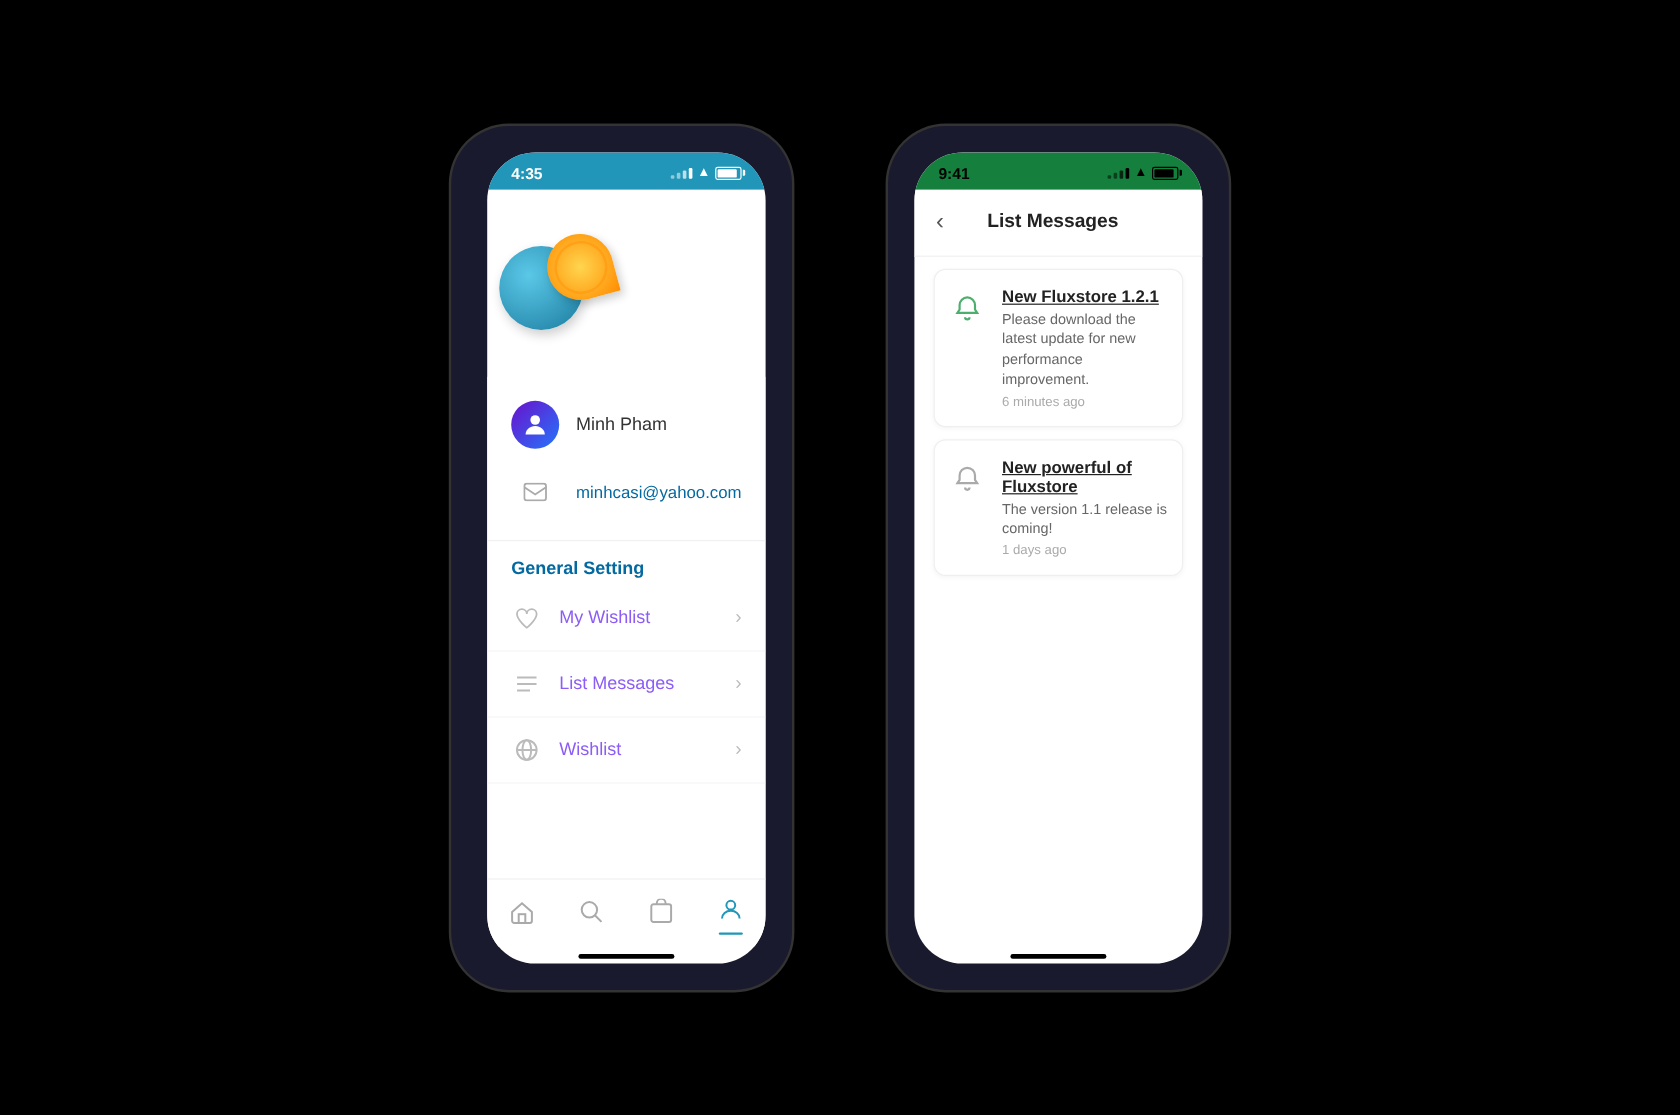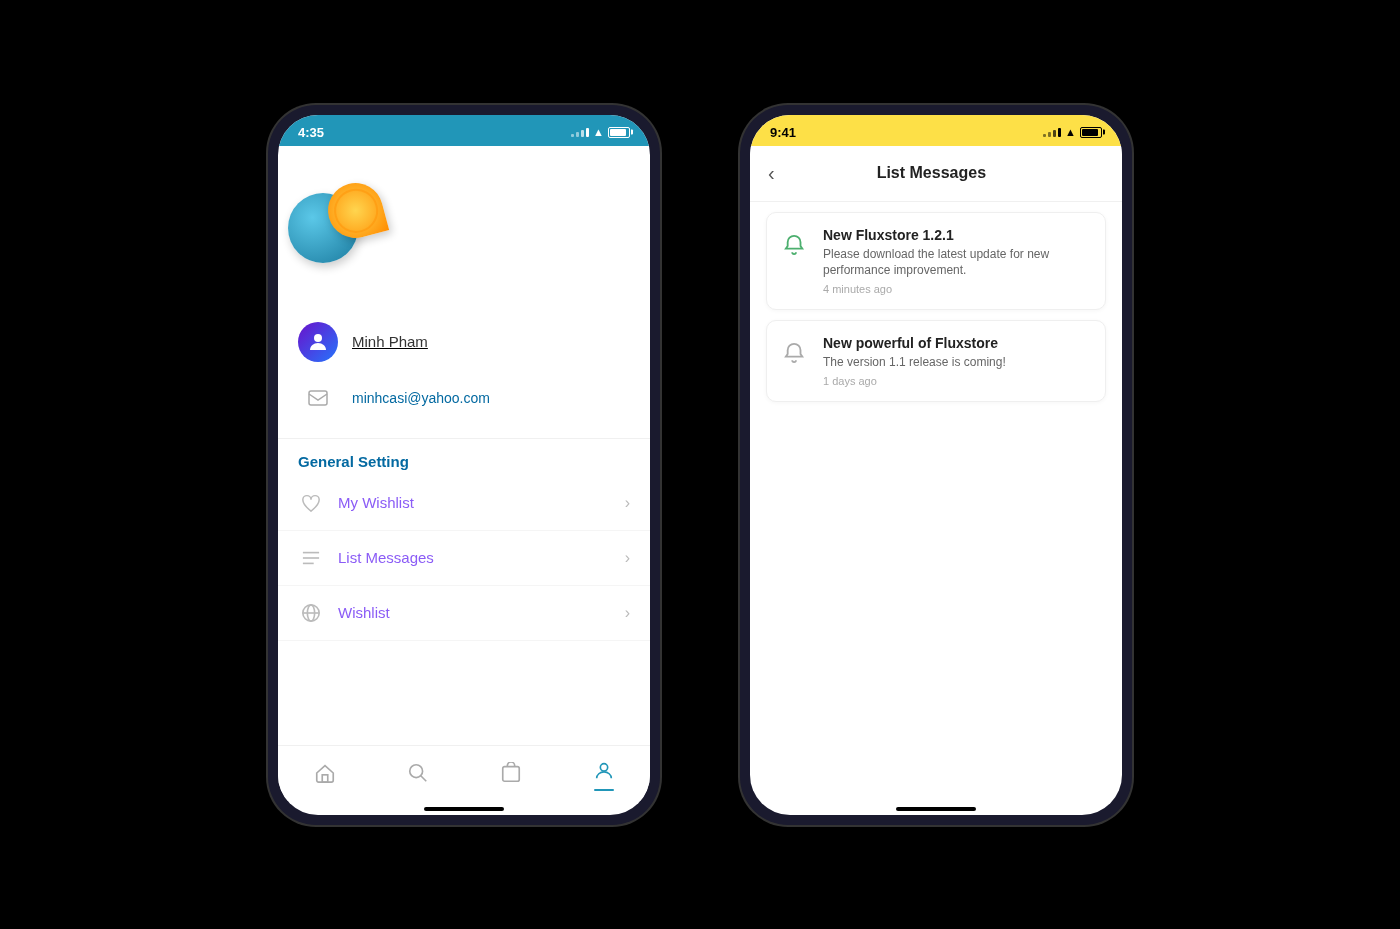--- a/index.html
+++ b/index.html
@@ -9,29 +9,30 @@
       height: 929px;
       display: flex;
       align-items: center;
       justify-content: center;
       gap: 80px;
       font-family: -apple-system, BlinkMacSystemFont, 'Segoe UI', sans-serif;
     }
 
     
     .phone {
-      width: 392px;
+      width: 284px;
       height: 720px;
       background: #1a1a2e;
       border-radius: 48px;
-      padding: 10px;
+      padding: 22px;
       box-shadow: 0 0 0 2px #333, 0 20px 60px rgba(0,0,0,0.8);
       position: relative;
       display: flex;
       flex-direction: column;
+      align-items: flex-end;
     }
 
     .phone-inner {
       flex: 1;
       background: #fff;
       border-radius: 40px;
       overflow: hidden;
       display: flex;
       flex-direction: column;
       position: relative;
@@ -44,21 +45,21 @@
       align-items: center;
       padding: 10px 20px 6px;
       font-size: 13px;
       font-weight: 600;
       color: #fff;
       background: #2196b8;
       position: relative;
       z-index: 2;
     }
     .status-bar.white-bar {
-      background: #fde047;
+      background: #15803d;
       color: #000;
     }
     .status-icons {
       display: flex;
       gap: 4px;
       align-items: center;
     }
     .wifi-icon { font-size: 11px; }
     .battery-icon {
       width: 22px;
@@ -165,21 +166,20 @@
 
     .profile-section {
       padding: 12px 20px;
       border-bottom: 1px solid #f0f0f0;
     }
     .profile-row {
       display: flex;
       align-items: center;
       gap: 14px;
       padding: 8px 0;
-      text-decoration: underline;
     }
     .avatar {
       width: 40px;
       height: 40px;
       border-radius: 50%;
       background: linear-gradient(135deg, #6a11cb, #2575fc);
       overflow: hidden;
       flex-shrink: 0;
       display: flex;
       align-items: center;
@@ -357,20 +357,21 @@
       justify-content: center;
       flex-shrink: 0;
       margin-top: 2px;
     }
     .msg-content { flex: 1; }
     .msg-title {
       font-size: 14px;
       font-weight: 600;
       color: #222;
       margin-bottom: 3px;
+      text-decoration: underline;
     }
     .msg-body {
       font-size: 12px;
       color: #666;
       line-height: 1.4;
       margin-bottom: 4px;
     }
     .msg-time {
       font-size: 11px;
       color: #aaa;
@@ -533,21 +534,21 @@
       <div class="message-card">
         <div class="bell-icon-wrap">
           <svg width="22" height="22" viewBox="0 0 24 24" fill="none" stroke="#4caf6e" stroke-width="2">
             <path d="M11 2a7 7 0 0 1 7 7v4l2 3H2l2-3V9a7 7 0 0 1 7-7z"></path>
             <path d="M9 20a2 2 0 0 0 4 0"></path>
           </svg>
         </div>
         <div class="msg-content">
           <div class="msg-title">New Fluxstore 1.2.1</div>
           <div class="msg-body">Please download the latest update for new performance improvement.</div>
-          <div class="msg-time">4 minutes ago</div>
+          <div class="msg-time">6 minutes ago</div>
         </div>
       </div>
 
       <div class="message-card">
         <div class="bell-icon-wrap">
           <svg width="22" height="22" viewBox="0 0 24 24" fill="none" stroke="#aaa" stroke-width="2">
             <path d="M11 2a7 7 0 0 1 7 7v4l2 3H2l2-3V9a7 7 0 0 1 7-7z"></path>
             <path d="M9 20a2 2 0 0 0 4 0"></path>
           </svg>
         </div>

